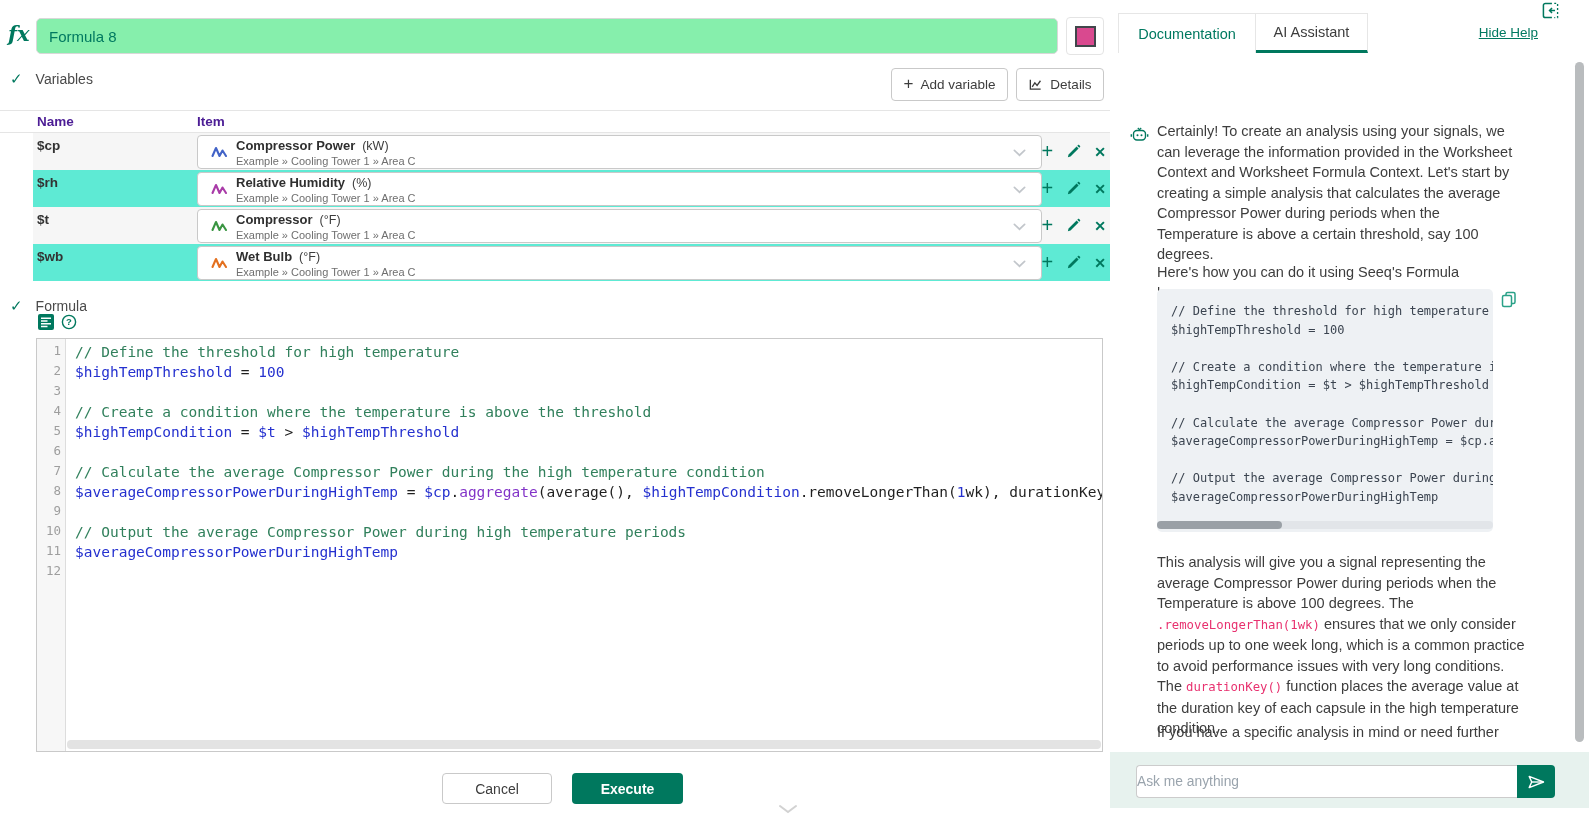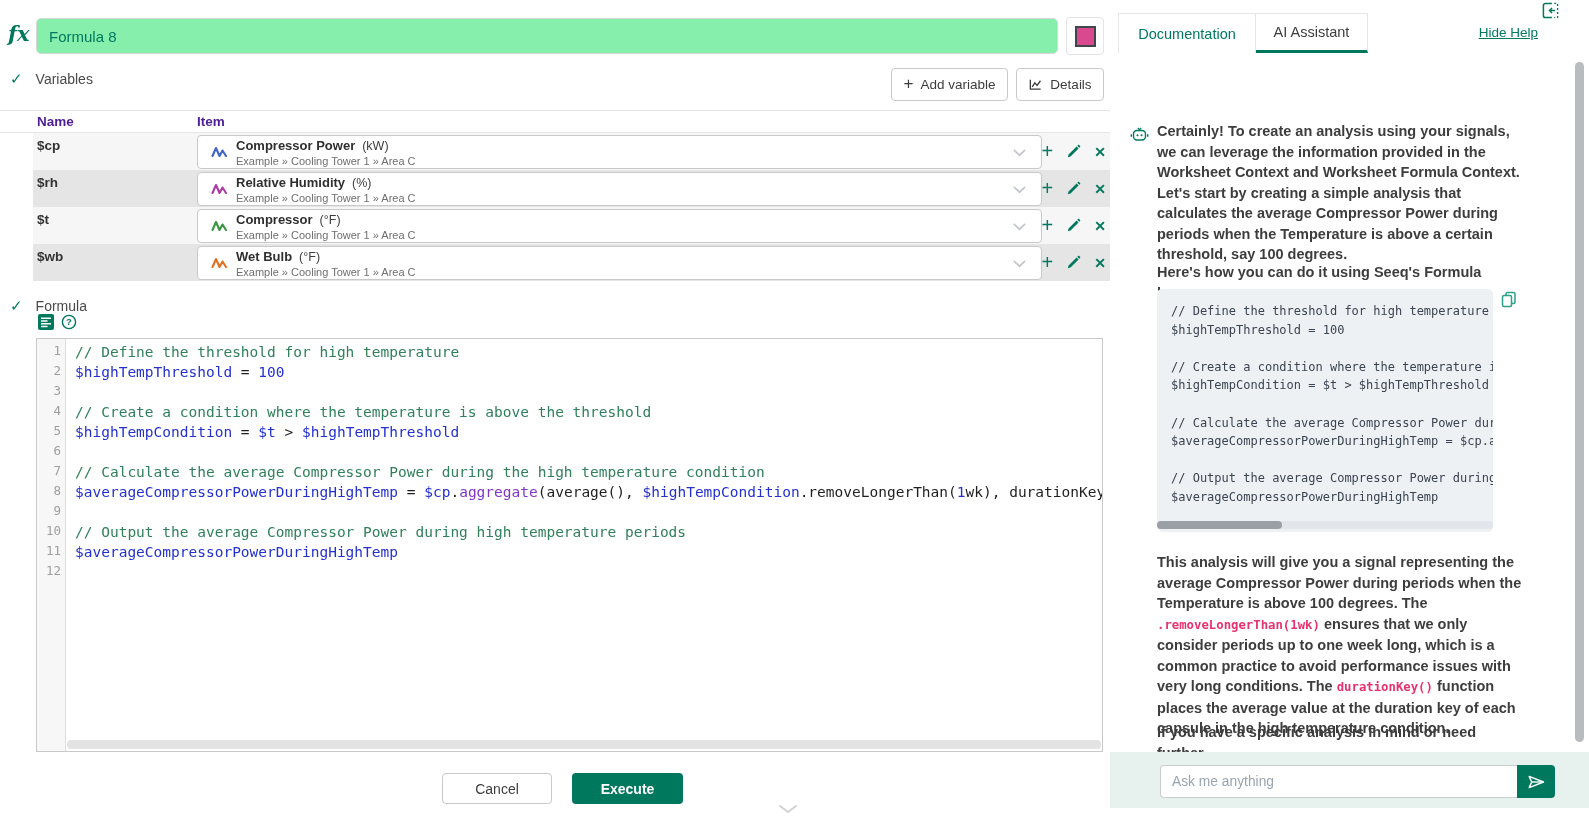--- a/index.html
+++ b/index.html
@@ -26,21 +26,21 @@
   .btn { position:absolute; height:33px; background:#fff; border:1px solid #c9c9c9; border-radius:4px;
          display:flex; align-items:center; justify-content:center; gap:7px; font-size:13.5px; color:#3d3d3d; cursor:pointer; }
   .add-var-btn { left:891px; top:68px; width:117px; }
   .details-btn { left:1016px; top:68px; width:88px; }
   .plus-glyph { font-size:17px; font-weight:400; color:#3d3d3d; margin-top:-2px; }
 
   .var-table { position:absolute; left:0; top:110px; width:1110px; }
   .table-header { position:relative; height:23px; border-top:1px solid #e5e5e5; border-bottom:1px solid #e5e5e5; }
   .th { position:absolute; top:3px; font-weight:bold; font-size:13.5px; color:#4c1d95; }
   .th-name { left:37px; } .th-item { left:197px; }
-  .var-row { position:relative; height:37px; margin-left:33px; width:1077px; background:#e5e5e5; }
+  .var-row { position:relative; height:37px; margin-left:33px; width:1077px; background:#5eead4; }
   .var-row.striped { background:#f6f6f6; }
   .var-name { position:absolute; left:4px; top:5px; font-weight:bold; font-size:13.5px; color:#333; }
   .item-select { position:absolute; left:164px; top:2px; width:845px; height:34px; background:#fff;
                  border:1px solid #c9c9c9; border-radius:4px; display:flex; align-items:center; cursor:pointer; }
   .sig { margin-left:13px; width:17px; height:14px; flex:0 0 17px; }
   .item-text { margin-left:8px; line-height:1; }
   .sig-name { font-weight:bold; font-size:13px; color:#2f2f2f;margin-top:20px; }
   .sig-unit { font-size:12.5px; color:#3d3d3d; margin-left:7px; }
   .item-path { font-size:11px; color:#6f6f6f; margin-top:3px; }
   .chev { position:absolute; right:15px; top:13px; width:13px; height:8px; }
@@ -80,40 +80,40 @@
   .hide-help { position:absolute; right:51px; top:25px; color:#007960; font-size:13.5px;
                text-decoration:underline; cursor:pointer; }
   .collapse-btn { position:absolute; right:30px; top:2px; cursor:pointer; }
 
   .user-msg { position:absolute; left:0; top:57px; width:428px; height:48px; background:#e7f2ee;
               display:flex; align-items:center; }
   .user-msg .uicon { margin-left:23px; }
   .user-msg .utext { margin-left:9px; font-size:13.8px; color:#3d3d3d; }
 
   .bot-icon { position:absolute; left:20px; top:126px; }
-  .para { position:absolute; left:47px; width:368px; font-size:14.5px; line-height:20.5px; color:#3d3d3d;font-weight:bold; }
+  .para { position:absolute; left:47px; width:368px; font-size:14.5px; line-height:20.5px; color:#3d3d3d; }
   .para1 { top:121px; }
   .para2 { top:262px; }
   .para3 { top:552px; }
   .para4 { top:722px; }
   .inline-code { font-family:"DejaVu Sans Mono",monospace; font-size:12.3px; color:#e8316f; }
 
   .code-block { position:absolute; left:47px; top:289px; width:336px; height:243px; background:#eef1f4;
                 border-radius:5px; padding:13px 0 0 14px; overflow:hidden; }
   .ai-code-line { font-family:"DejaVu Sans Mono",monospace; font-size:12px; line-height:18.6px;
                   white-space:pre; color:#3b4450; }
   .copy-btn { position:absolute; left:391px; top:291px; cursor:pointer; }
   .code-hscroll { position:absolute; left:47px; top:521px; width:336px; height:8px; background:#e2e5e9; border-radius:4px; }
   .code-hscroll .thumb { width:125px; height:8px; background:#9aa0a6; border-radius:4px; }
   .v-scroll { position:absolute; left:465px; top:62px; width:9px; height:680px; background:#b9bcbe; border-radius:5px; }
 
   .input-area { position:absolute; left:0; top:752px; width:479px; height:56px; background:#e7f2ee; }
   .ask-input { position:absolute; left:26px; top:13px; width:381px; height:33px; border:1px solid #ccc;
-               border-right:none; border-radius:4px 0 0 4px; padding-left:11px; font-size:13.8px;
-               color:#3d3d3d; background:#fff; outline:none; font-family:"Liberation Sans",sans-serif;margin-left:24px; }
+               border-right:none; border-radius:4px 0 0 4px; font-size:13.8px;
+               color:#3d3d3d; background:#fff; outline:none; font-family:"Liberation Sans",sans-serif; }
   .ask-input::placeholder { color:#9aa4ad; }
   .send-btn { position:absolute; left:407px; top:13px; width:38px; height:33px; background:#00785e;
               border:none; border-radius:0 4px 4px 0; display:flex; align-items:center; justify-content:center; cursor:pointer; }
 </style>
 </head>
 <body>
 
 <div class="app">
 
   <span class="fx-logo">fx</span>

